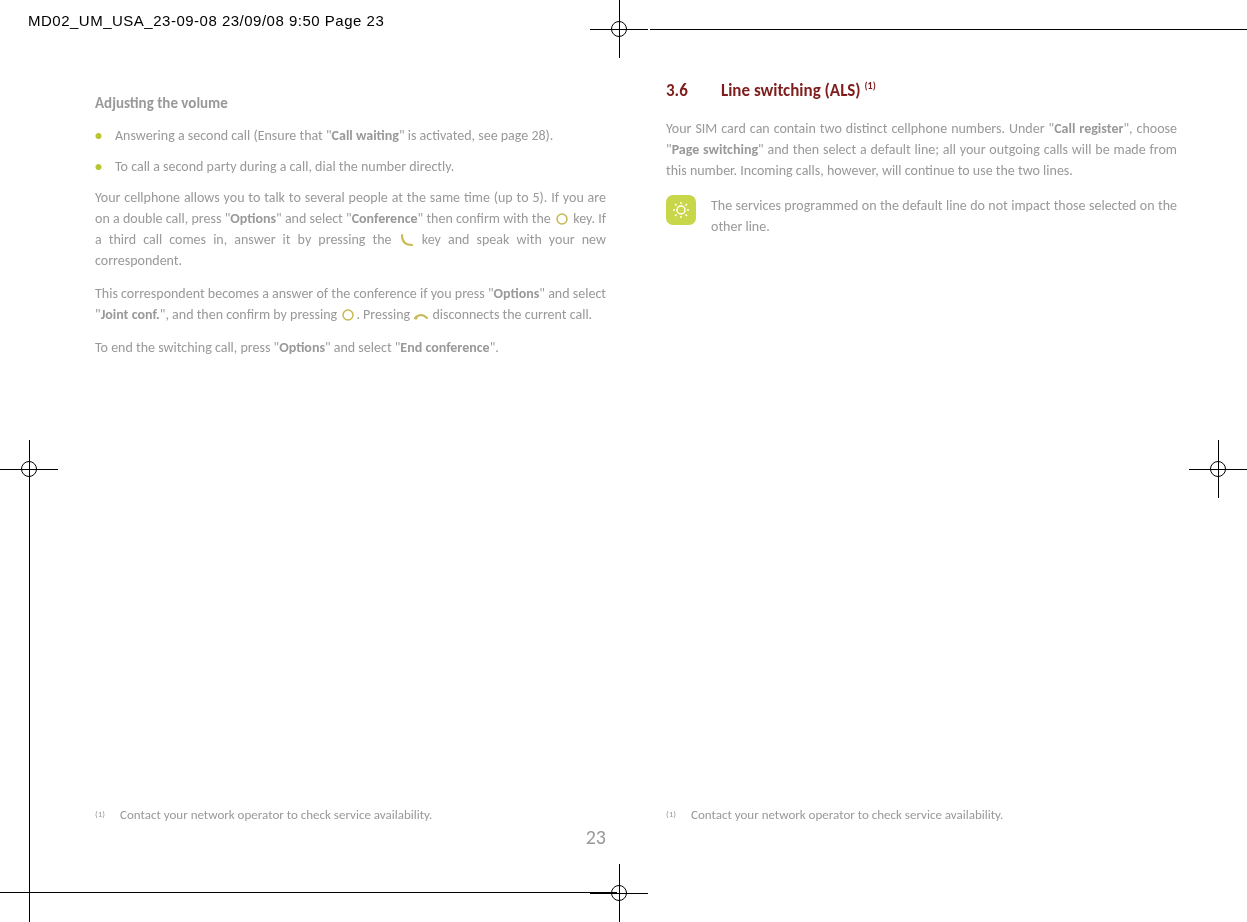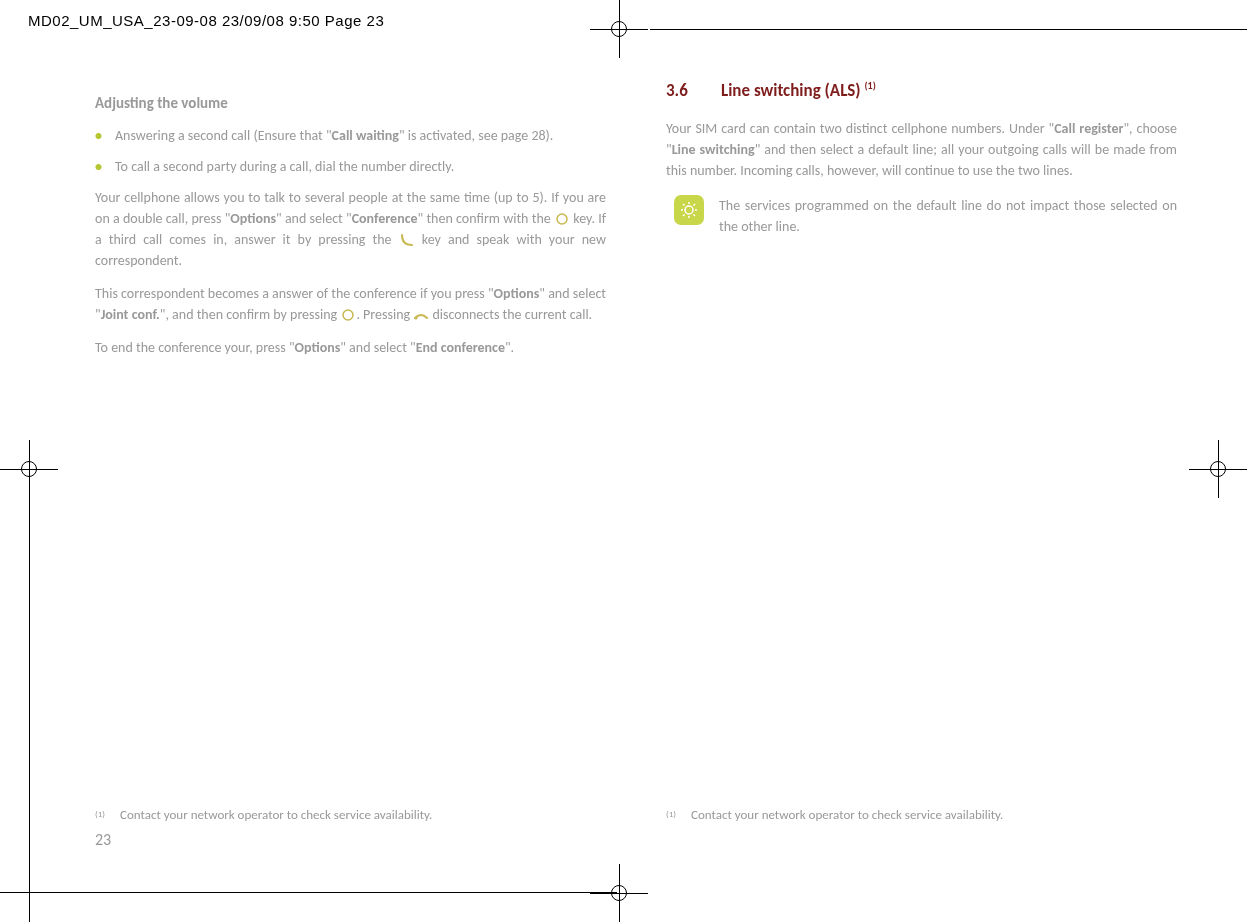--- a/index.html
+++ b/index.html
@@ -156,21 +156,20 @@
     .icon-inline {
       display: inline-block;
       vertical-align: middle;
       width: 16px;
       height: 16px;
     }
     .tip-box {
       display: flex;
       gap: 15px;
       margin-top: 14px;
-      margin-left: 8px;
     }
     .tip-icon {
       width: 30px;
       height: 30px;
       background: #c8d64a;
       border-radius: 7px;
       display: flex;
       align-items: center;
       justify-content: center;
       flex-shrink: 0;
@@ -190,22 +189,22 @@
       gap: 15px;
     }
     .footnote-sup {
       font-size: 9px;
       margin-top: 2px;
     }
     .page-num {
       position: absolute;
       bottom: 0;
       width: 100%;
-      text-align: left;
-      font-size: 16px;
+      text-align: right;
+      font-size: 20px;
     }
   </style>
 </head>
 <body>
 
 <div class="print-header">MD02_UM_USA_23-09-08  23/09/08  9:50  Page 23</div>
 
 <div class="crop-mark-top">
   <div class="cross-v" style="left:29px; top:0; height:58px;"></div>
   <div class="cross-h" style="top:29px; left:0; width:58px;"></div>
@@ -277,37 +276,37 @@
       <span class="icon-inline">
         <svg viewBox="0 0 16 16">
             <path d="M2 11 Q8 5 14 11" fill="none" stroke="#c8b850" stroke-width="2" stroke-linecap="round"></path>
             <circle cx="3" cy="11" r="1.5" fill="#c8b850"></circle>
           </svg>
       </span>
       <span> disconnects the current call.</span>
     </div>
 
     <div class="para">
-      <span>To end the conference your, press "</span><b>Options</b><span>" and select "</span><b>End conference</b><span>".</span>
+      <span>To end the switching call, press "</span><b>Options</b><span>" and select "</span><b>End conference</b><span>".</span>
     </div>
 
     <div class="footnote">
       <span class="footnote-sup">(1)</span>
       <span>Contact your network operator to check service availability.</span>
     </div>
     <div class="page-num">23</div>
   </div>
 
   <div class="column">
     <div class="section-heading" style="margin-top:0;">
       <span class="section-num">3.6</span><span>Line switching (ALS) </span><span class="sup">(1)</span>
     </div>
 
     <div class="para">
-      <span>Your SIM card can contain two distinct cellphone numbers. Under "</span><b>Call register</b><span>", choose "</span><b>Line switching</b><span>" and then select a default line; all your outgoing calls will be made from this number. Incoming calls, however, will continue to use the two lines.</span>
+      <span>Your SIM card can contain two distinct cellphone numbers. Under "</span><b>Call register</b><span>", choose "</span><b>Page switching</b><span>" and then select a default line; all your outgoing calls will be made from this number. Incoming calls, however, will continue to use the two lines.</span>
     </div>
 
     <div class="tip-box">
       <div class="tip-icon">
         <svg width="20" height="20" viewBox="0 0 20 20">
           <circle cx="10" cy="10" r="4" fill="none" stroke="#fff" stroke-width="1.5"></circle>
           <line x1="10" y1="2" x2="10" y2="4" stroke="#fff" stroke-width="1.5"></line>
           <line x1="10" y1="16" x2="10" y2="18" stroke="#fff" stroke-width="1.5"></line>
           <line x1="2" y1="10" x2="4" y2="10" stroke="#fff" stroke-width="1.5"></line>
           <line x1="16" y1="10" x2="18" y2="10" stroke="#fff" stroke-width="1.5"></line>

